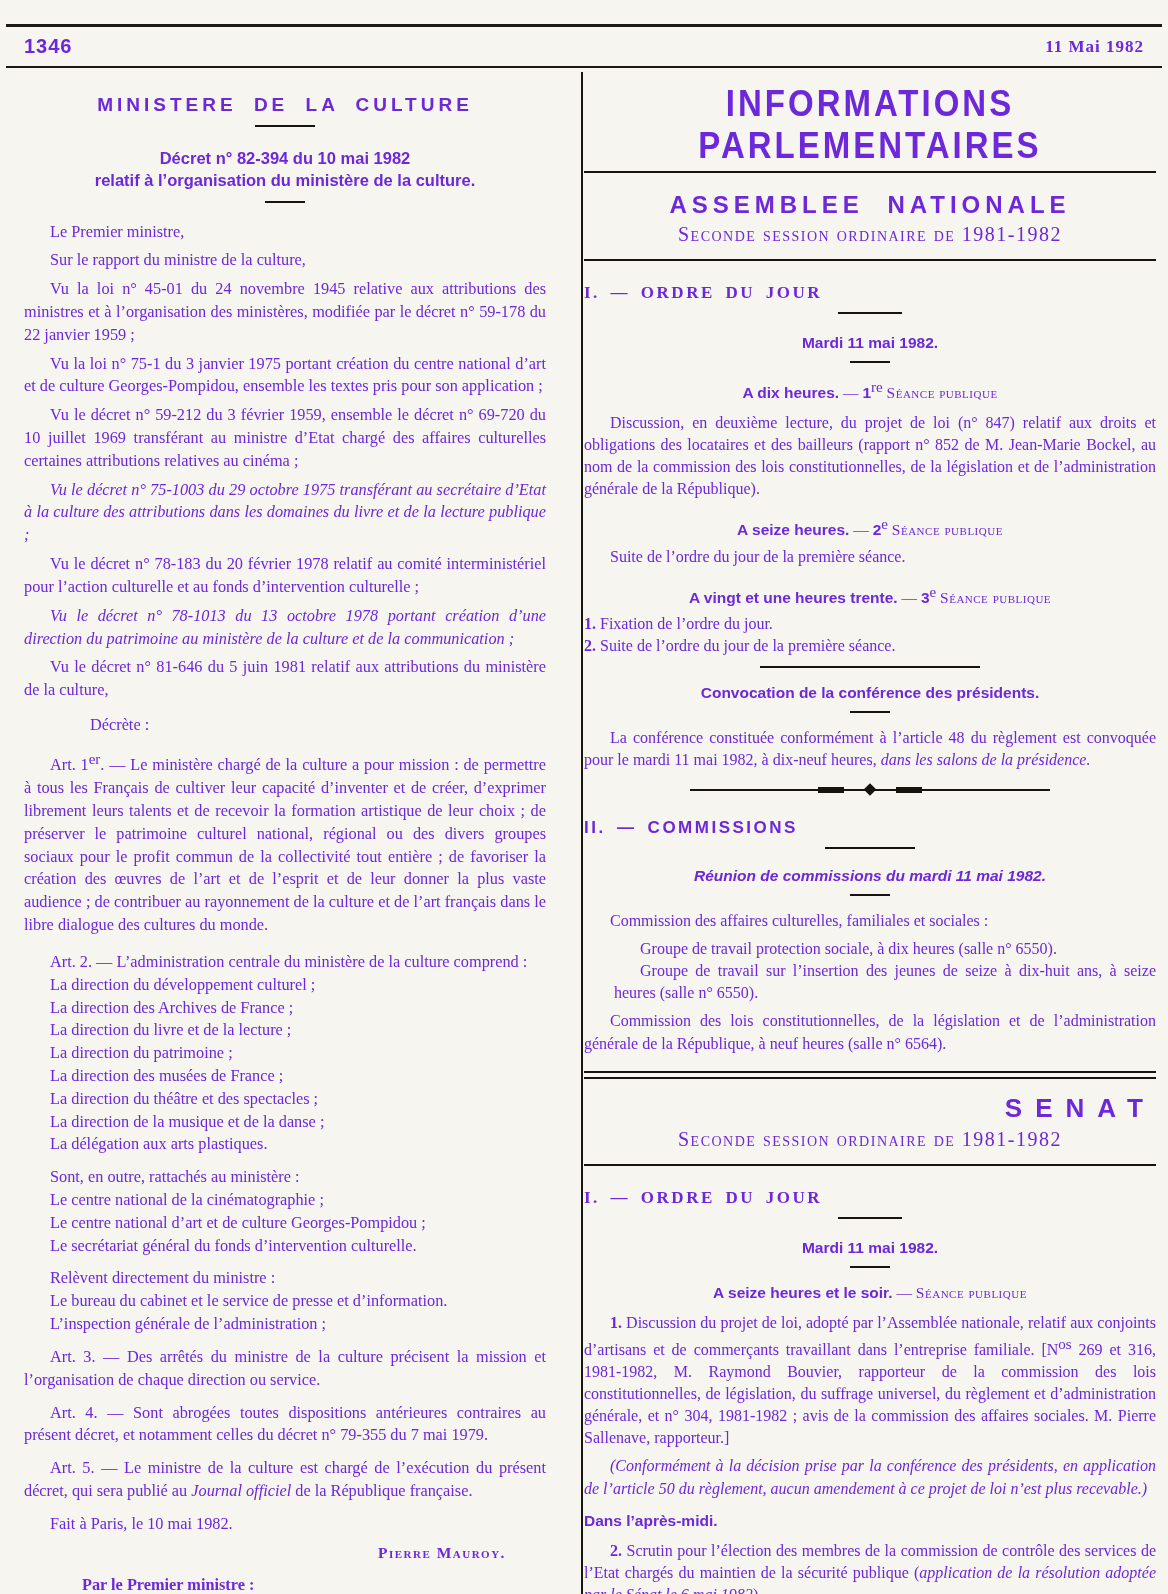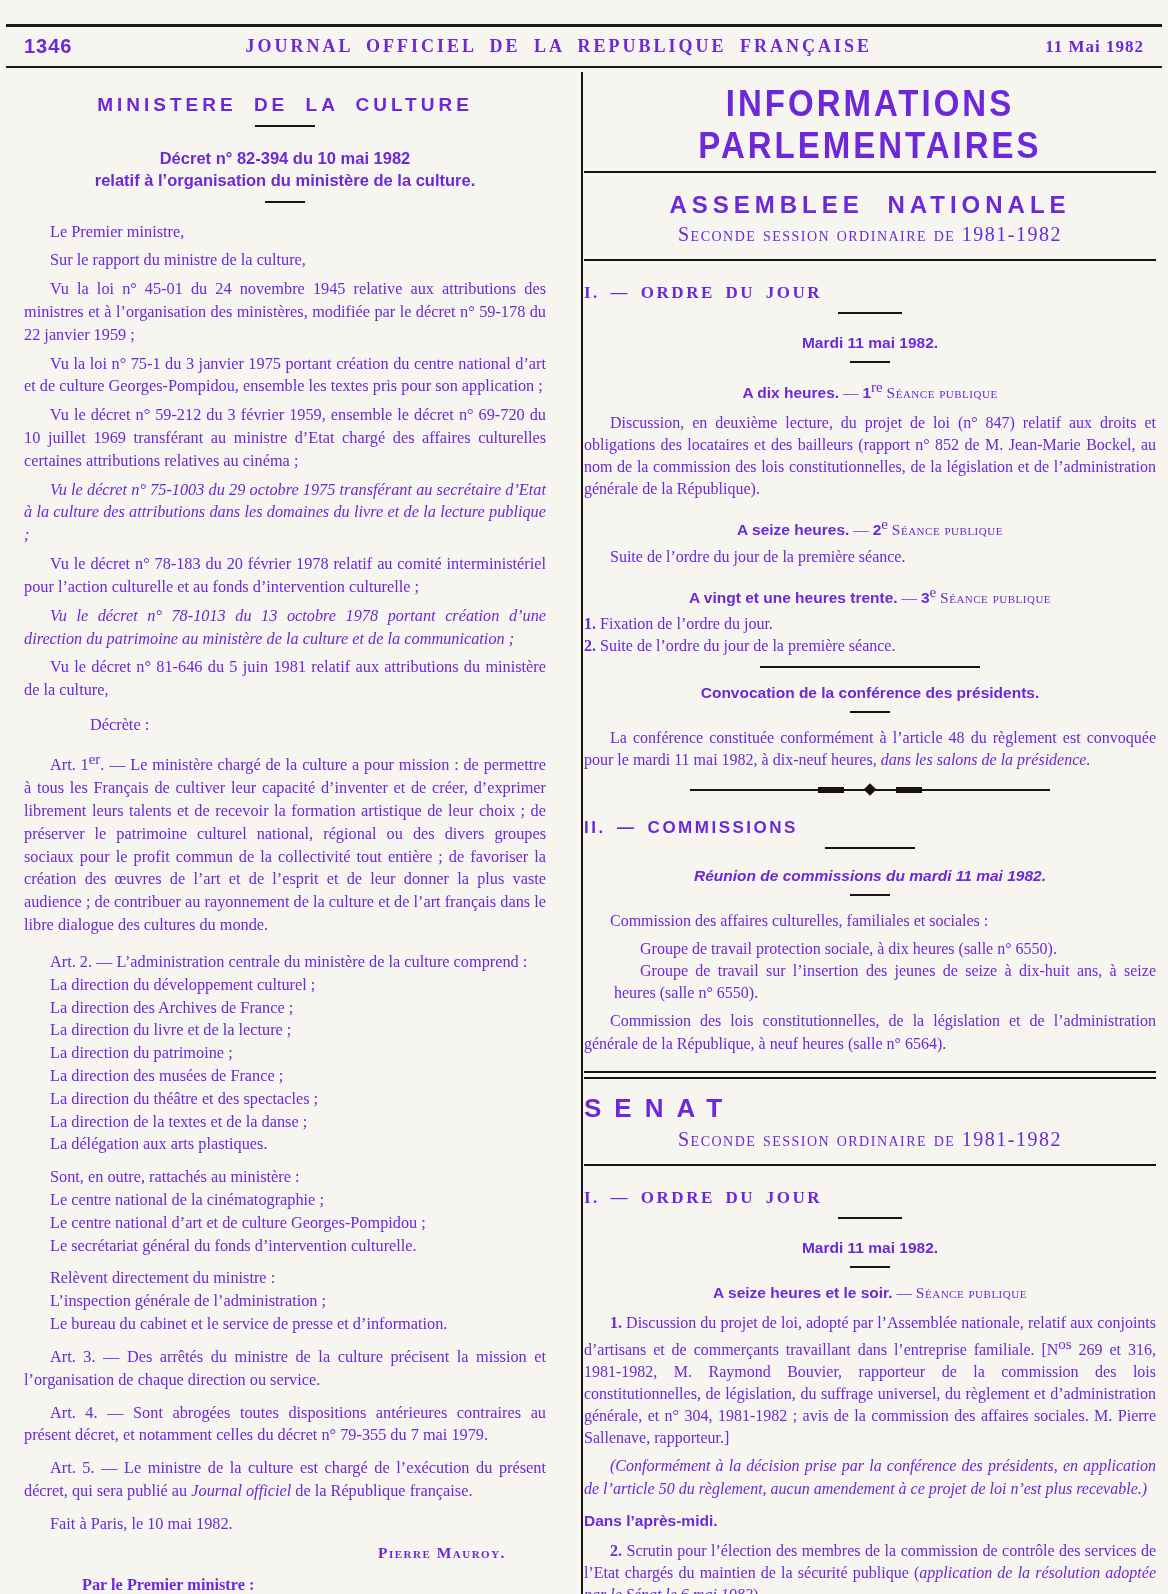--- a/index.html
+++ b/index.html
@@ -53,32 +53,31 @@
   .session{text-align:center;font-variant:small-caps;font-size:20px;letter-spacing:1.5px;margin-top:4px;}
   .h-ordre{text-align:left;font-weight:bold;font-size:17px;letter-spacing:2.5px;word-spacing:4px;margin-top:22px;}
   .h-date{font-family:"Liberation Sans",sans-serif;font-weight:bold;font-size:15.5px;text-align:center;margin-top:20px;}
   .seance{text-align:center;margin-top:16px;font-size:15.5px;}
   .seance .t{font-family:"Liberation Sans",sans-serif;font-weight:bold;}
   .seance .sc{font-variant:small-caps;letter-spacing:0.5px;}
   .h-convoc{font-family:"Liberation Sans",sans-serif;font-weight:bold;font-size:15.5px;text-align:center;margin-top:16px;}
   .h-reunion{font-family:"Liberation Sans",sans-serif;font-weight:bold;font-style:italic;font-size:15.5px;
              text-align:center;margin-top:18px;}
   .h-senat{font-family:"Liberation Sans",sans-serif;font-weight:bold;font-size:26px;letter-spacing:13px;
-           text-align:left;margin-top:14px;}
+           text-align:right;margin-top:14px;}
   .h-apres{font-family:"Liberation Sans",sans-serif;font-weight:bold;font-size:15.5px;text-align:left;margin-top:12px;}
   .groupitem{margin-left:30px;}
 </style>
 </head>
 <body>
 
 <div class="page">
 
   <div class="header">
     <span class="pagenum">1346</span>
-    <span class="jtitle">JOURNAL OFFICIEL DE LA REPUBLIQUE FRANÇAISE</span>
     <span class="jdate">11 Mai 1982</span>
   </div>
 
   <div class="vdivider"></div>
 
   <div class="cols">
 
     <div class="col-left">
       <div class="h-ministry">MINISTERE DE LA CULTURE</div>
       <div class="shortrule"></div>
@@ -103,31 +102,31 @@
 
       <p class="p mt14"><span>Art. 1</span><sup>er</sup><span>. — Le ministère chargé de la culture a pour mission : de permettre à tous les Français de cultiver leur capacité d’inventer et de créer, d’exprimer librement leurs talents et de recevoir la formation artistique de leur choix ; de préserver le patrimoine culturel national, régional ou des divers groupes sociaux pour le profit commun de la collectivité tout entière ; de favoriser la création des œuvres de l’art et de l’esprit et de leur donner la plus vaste audience ; de contribuer au rayonnement de la culture et de l’art français dans le libre dialogue des cultures du monde.</span></p>
 
       <p class="p mt14">Art. 2. — L’administration centrale du ministère de la culture comprend :</p>
       <p class="li">La direction du développement culturel ;</p>
       <p class="li">La direction des Archives de France ;</p>
       <p class="li">La direction du livre et de la lecture ;</p>
       <p class="li">La direction du patrimoine ;</p>
       <p class="li">La direction des musées de France ;</p>
       <p class="li">La direction du théâtre et des spectacles ;</p>
-      <p class="li">La direction de la textes et de la danse ;</p>
+      <p class="li">La direction de la musique et de la danse ;</p>
       <p class="li">La délégation aux arts plastiques.</p>
 
       <p class="p mt10">Sont, en outre, rattachés au ministère :</p>
       <p class="li mt10">Le centre national de la cinématographie ;</p>
       <p class="li">Le centre national d’art et de culture Georges-Pompidou ;</p>
       <p class="li">Le secrétariat général du fonds d’intervention culturelle.</p>
 
       <p class="p mt10">Relèvent directement du ministre :</p>
+      <p class="li">Le bureau du cabinet et le service de presse et d’information.</p>
       <p class="li mt10">L’inspection générale de l’administration ;</p>
-      <p class="li">Le bureau du cabinet et le service de presse et d’information.</p>
 
       <p class="p mt10">Art. 3. — Des arrêtés du ministre de la culture précisent la mission et l’organisation de chaque direction ou service.</p>
       <p class="p mt10">Art. 4. — Sont abrogées toutes dispositions antérieures contraires au présent décret, et notamment celles du décret n° 79-355 du 7 mai 1979.</p>
       <p class="p mt10"><span>Art. 5. — Le ministre de la culture est chargé de l’exécution du présent décret, qui sera publié au </span><span class="it">Journal officiel</span><span> de la République française.</span></p>
 
       <p class="p mt10">Fait à Paris, le 10 mai 1982.</p>
       <div class="sig-name">Pierre Mauroy.</div>
       <p class="par-min">Par le Premier ministre :</p>
 
     </div>

